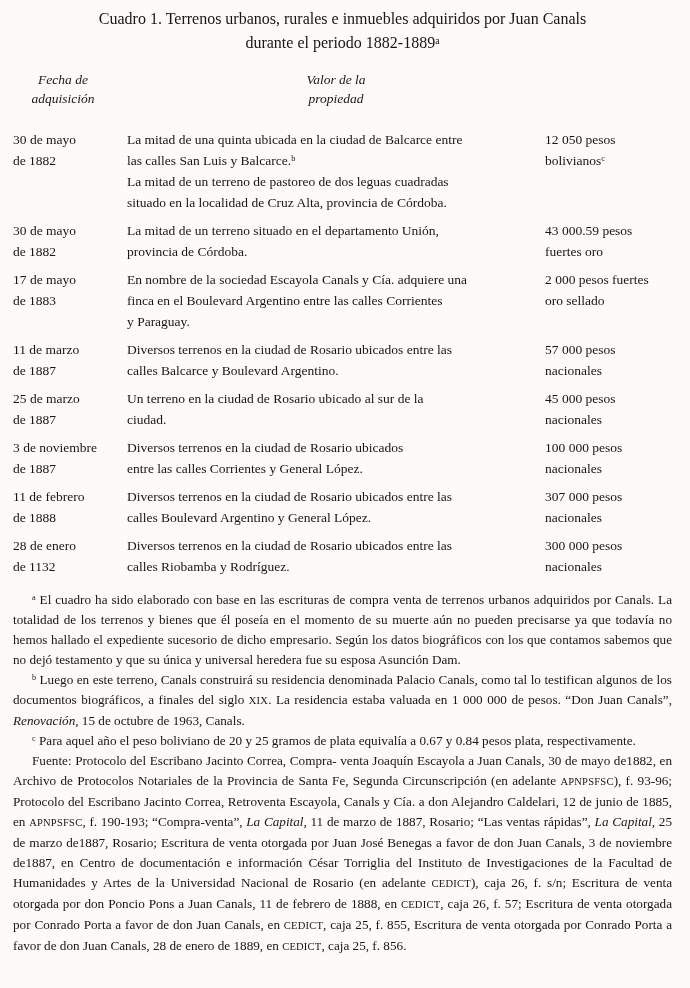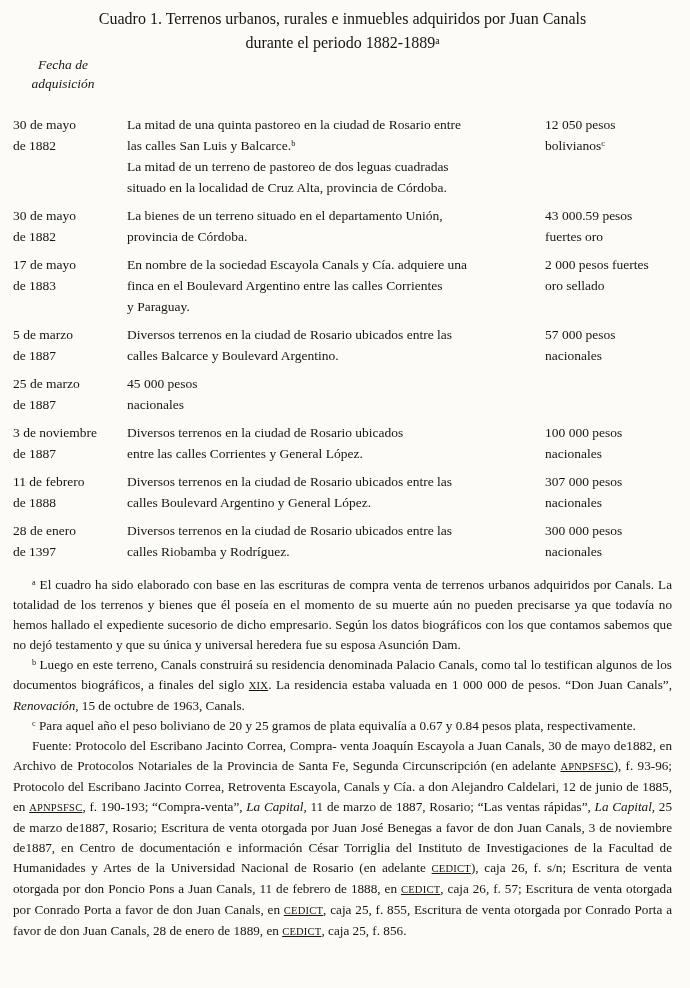--- a/index.html
+++ b/index.html
@@ -22,20 +22,21 @@
     margin: 0;
     font-size: 16px;
     font-weight: normal;
     line-height: 24px;
     text-align: center;
     white-space: pre-line;
   }
   .thead {
     display: grid;
     grid-template-columns: 114px 418px 1fr;
+    margin-top: 15px;
     font-style: italic;
     font-size: 13.5px;
     line-height: 19px;
   }
   .thead .h { white-space: pre-line; text-align: center; }
   .thead .h1 { padding-right: 14px; }
   .tbody { margin-top: 21px; }
   .trow {
     display: grid;
     grid-template-columns: 114px 418px 1fr;
@@ -52,74 +53,78 @@
     text-align: justify;
   }
   .notes p { margin: 0; text-indent: 19px; }
   .sup {
     font-size: 0.62em;
     position: relative;
     top: -0.45em;
     line-height: 0;
   }
   .italic { font-style: italic; margin-top: 32px; }
-  .sc { font-size: 0.8em; letter-spacing: 0.2px; text-decoration: underline; }
+  .sc { font-size: 0.8em; letter-spacing: 0.2px; }
 </style>
 </head>
 <body>
 
 <div class="page">
 
   <h1 class="title"><span>Cuadro 1. Terrenos urbanos, rurales e inmuebles adquiridos por Juan Canals
 durante el periodo 1882-1889</span><span class="sup">a</span></h1>
 
   <div class="thead">
     <div class="h h1">Fecha de
 adquisición</div>
+    <div class="h h3">Valor de la
+propiedad</div>
   </div>
 
   <div class="tbody">
     <div class="trow">
       <div class="cell c1">30 de mayo
 de 1882</div>
-      <div class="cell c2"><span>La mitad de una quinta pastoreo en la ciudad de Rosario entre
+      <div class="cell c2"><span>La mitad de una quinta ubicada en la ciudad de Balcarce entre
 las calles San Luis y Balcarce.</span><span class="sup">b</span><span>
 La mitad de un terreno de pastoreo de dos leguas cuadradas
 situado en la localidad de Cruz Alta, provincia de Córdoba.</span></div>
       <div class="cell c3"><span>12 050 pesos
 bolivianos</span><span class="sup">c</span></div>
     </div>
     <div class="trow">
       <div class="cell c1">30 de mayo
 de 1882</div>
-      <div class="cell c2"><span>La bienes de un terreno situado en el departamento Unión,
+      <div class="cell c2"><span>La mitad de un terreno situado en el departamento Unión,
 provincia de Córdoba.</span></div>
       <div class="cell c3"><span>43 000.59 pesos
 fuertes oro</span></div>
     </div>
     <div class="trow">
       <div class="cell c1">17 de mayo
 de 1883</div>
       <div class="cell c2"><span>En nombre de la sociedad Escayola Canals y Cía. adquiere una
 finca en el Boulevard Argentino entre las calles Corrientes
 y Paraguay.</span></div>
       <div class="cell c3"><span>2 000 pesos fuertes
 oro sellado</span></div>
     </div>
     <div class="trow">
-      <div class="cell c1">5 de marzo
+      <div class="cell c1">11 de marzo
 de 1887</div>
       <div class="cell c2"><span>Diversos terrenos en la ciudad de Rosario ubicados entre las
 calles Balcarce y Boulevard Argentino.</span></div>
       <div class="cell c3"><span>57 000 pesos
 nacionales</span></div>
     </div>
     <div class="trow">
       <div class="cell c1">25 de marzo
 de 1887</div>
+      <div class="cell c2"><span>Un terreno en la ciudad de Rosario ubicado al sur de la
+ciudad.</span></div>
       <div class="cell c3"><span>45 000 pesos
 nacionales</span></div>
     </div>
     <div class="trow">
       <div class="cell c1">3 de noviembre
 de 1887</div>
       <div class="cell c2"><span>Diversos terrenos en la ciudad de Rosario ubicados
 entre las calles Corrientes y General López.</span></div>
       <div class="cell c3"><span>100 000 pesos
 nacionales</span></div>
@@ -127,21 +132,21 @@
     <div class="trow">
       <div class="cell c1">11 de febrero
 de 1888</div>
       <div class="cell c2"><span>Diversos terrenos en la ciudad de Rosario ubicados entre las
 calles Boulevard Argentino y General López.</span></div>
       <div class="cell c3"><span>307 000 pesos
 nacionales</span></div>
     </div>
     <div class="trow">
       <div class="cell c1">28 de enero
-de 1397</div>
+de 1132</div>
       <div class="cell c2"><span>Diversos terrenos en la ciudad de Rosario ubicados entre las
 calles Riobamba y Rodríguez.</span></div>
       <div class="cell c3"><span>300 000 pesos
 nacionales</span></div>
     </div>
   </div>
 
   <div class="notes">
     <p><span class="sup">a</span><span> El cuadro ha sido elaborado con base en las escrituras de compra venta de terrenos urbanos adquiridos por Canals. La totalidad de los terrenos y bienes que él poseía en el momento de su muerte aún no pueden precisarse ya que todavía no hemos hallado el expediente sucesorio de dicho empresario. Según los datos biográficos con los que contamos sabemos que no dejó testamento y que su única y universal heredera fue su esposa Asunción Dam.</span></p>
     <p><span class="sup">b</span><span> Luego en este terreno, Canals construirá su residencia denominada Palacio Canals, como tal lo testifican algunos de los documentos biográficos, a finales del siglo </span><span class="sc">XIX</span><span>. La residencia estaba valuada en 1 000 000 de pesos. “Don Juan Canals”, </span><span class="italic">Renovación,</span><span> 15 de octubre de 1963, Canals.</span></p>

